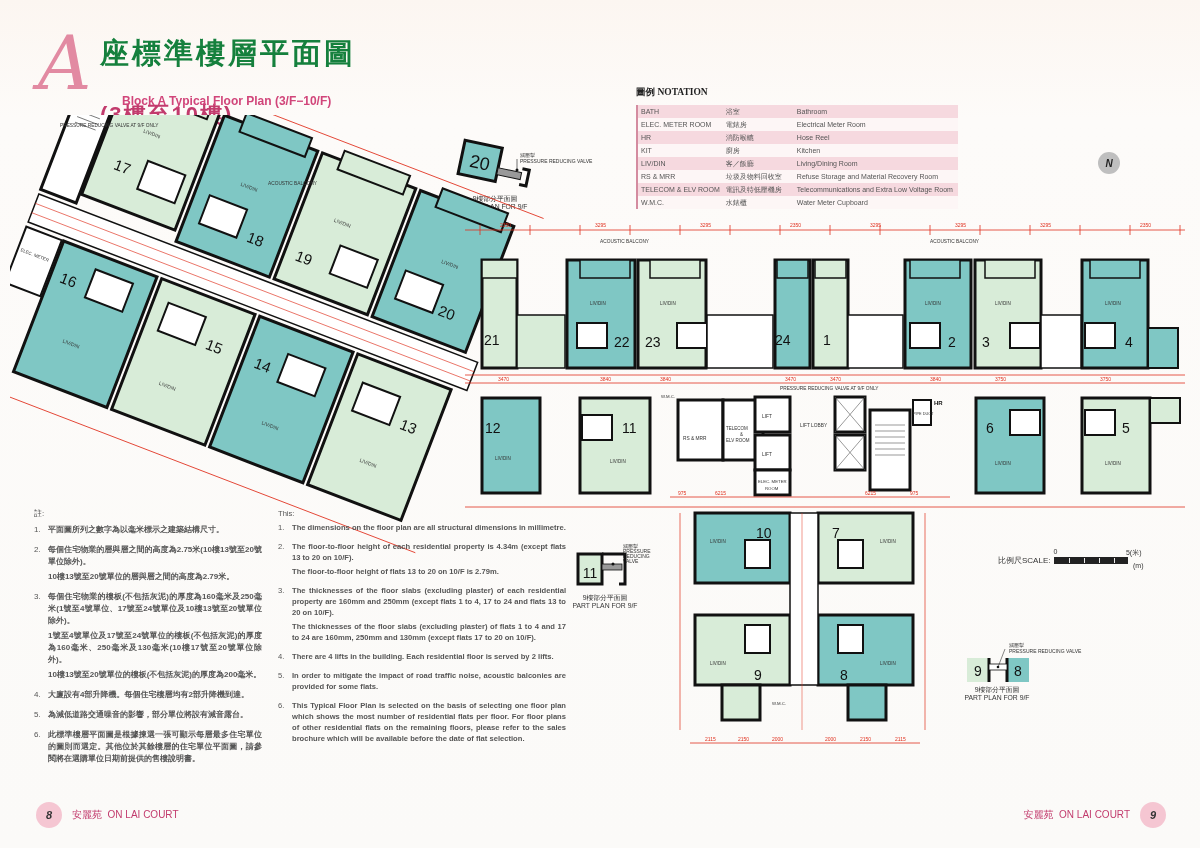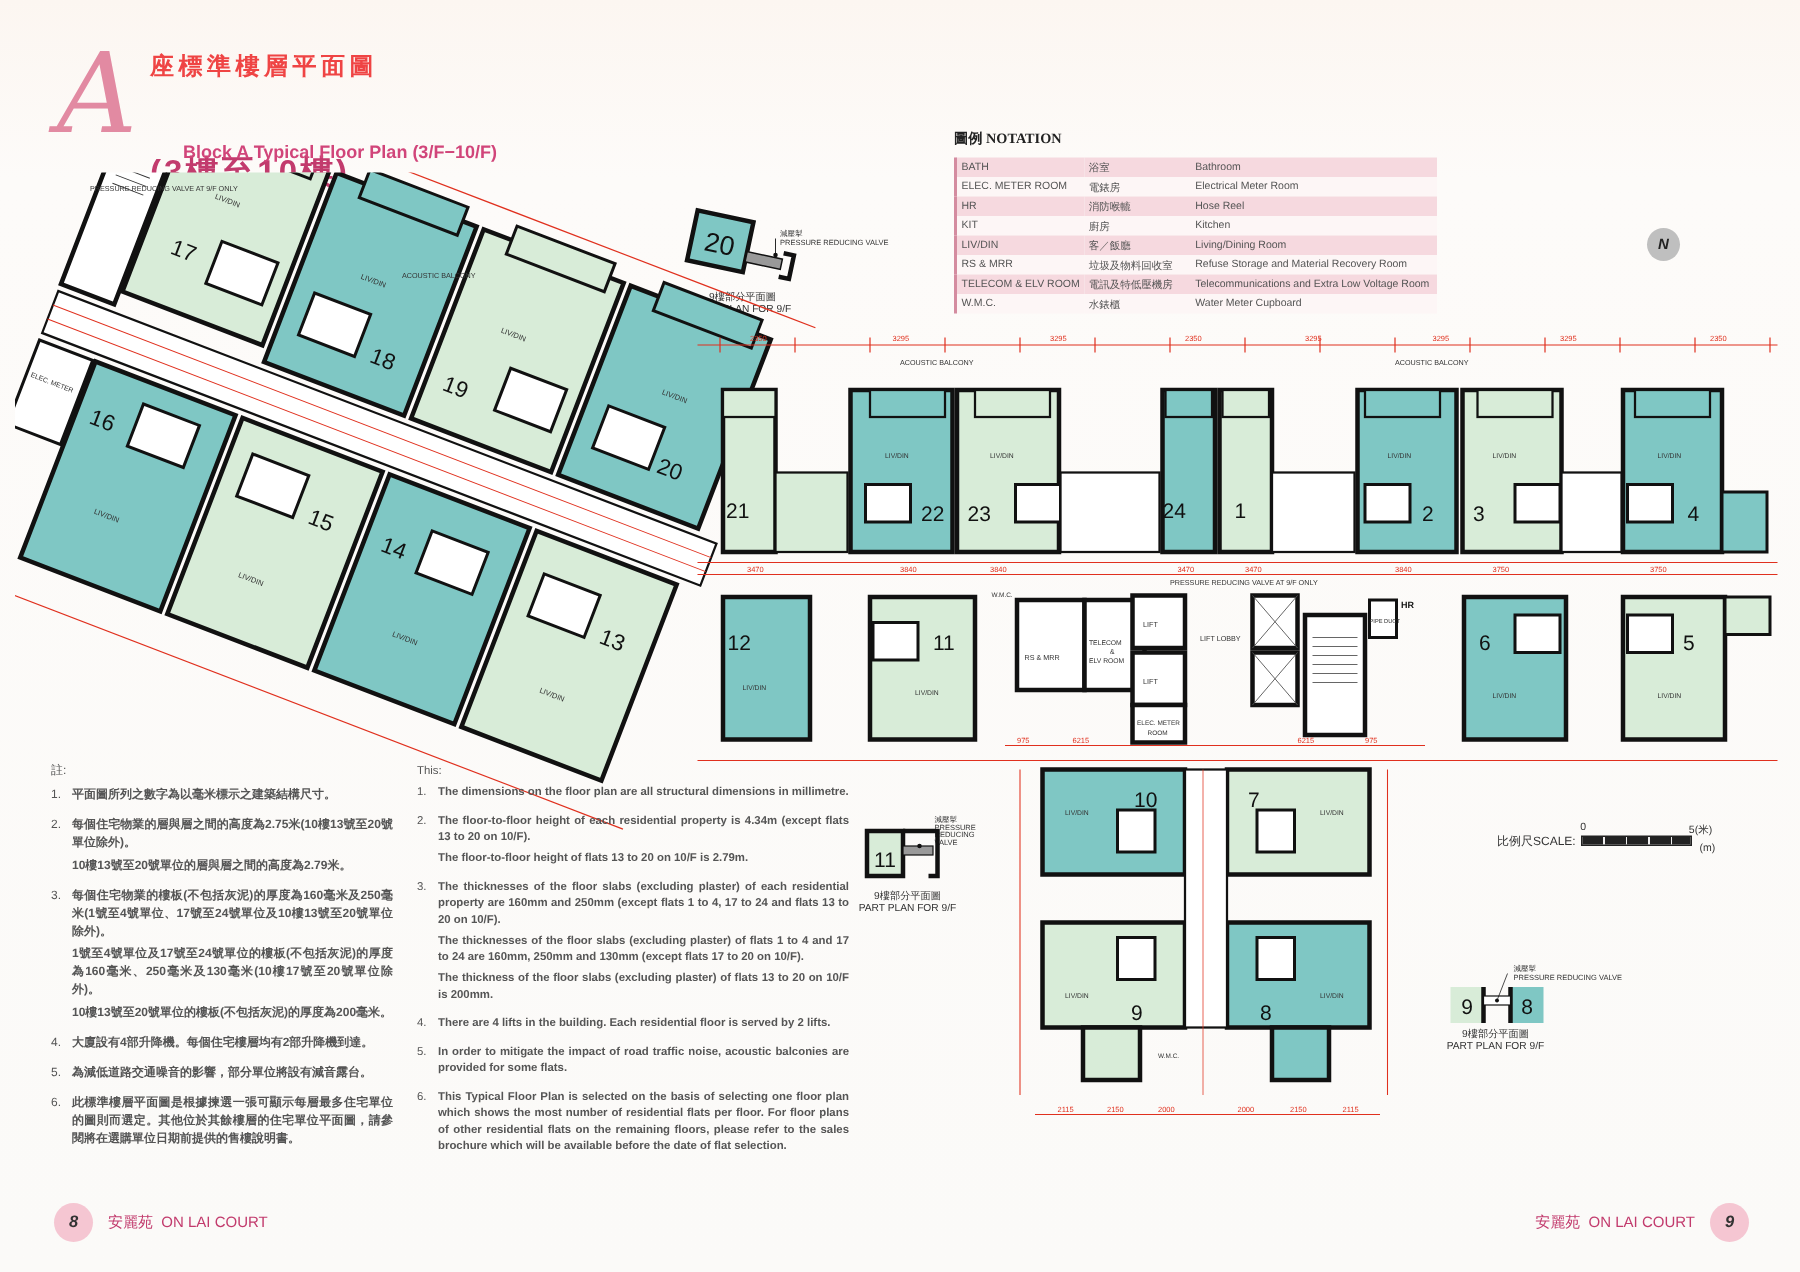--- a/index.html
+++ b/index.html
@@ -1,21 +1,21 @@
 <!DOCTYPE html>
 <html><head>
 <meta charset="utf-8">
 <style>
   html,body{margin:0;padding:0;}
   body{width:1200px;height:848px;position:relative;overflow:hidden;background:#fbfaf8;font-family:"Liberation Sans",sans-serif;color:#333;}
   .page-left{position:absolute;left:0;top:0;width:600px;height:848px;background:linear-gradient(180deg,#fcf6f1 0%,#fdfbf9 14%,#fbfaf8 100%);}
   .page-right{position:absolute;left:600px;top:0;width:600px;height:848px;background:linear-gradient(180deg,#fcf6f1 0%,#fdfbf9 14%,#fbfaf8 100%);}
   .title-block{position:absolute;left:38px;top:30px;}
   .big-a{position:absolute;left:0;top:-4px;font-family:"DejaVu Serif",serif;font-style:italic;font-size:74px;color:#e28aa2;line-height:1;}
-  .title-zh1{position:absolute;left:62px;top:4px;font-size:16px;color:#ef4444;letter-spacing:3px;white-space:nowrap;font-weight:bold;}
+  .title-zh1{position:absolute;left:62px;top:4px;font-size:29px;color:#15803d;letter-spacing:3px;white-space:nowrap;font-weight:bold;}
   .title-zh2{position:absolute;left:62px;top:34px;font-size:22px;color:#c23b6d;letter-spacing:2px;white-space:nowrap;font-weight:bold;margin-top:36px;}
   .title-en{position:absolute;left:64px;top:64px;font-size:12px;color:#d1457a;font-weight:bold;white-space:nowrap;margin-left:20px;}
 
   .notation{position:absolute;left:636px;top:86px;width:322px;}
   .notation h3{margin:0 0 6px 0;font-size:9.5px;font-weight:bold;color:#222;font-family:Liberation Serif, serif;}
   .notation table{border-collapse:collapse;width:100%;font-size:7px;color:#555;border-left:2px solid #d48ca0;}
   .notation td{padding:1.5px 3px;height:9px;white-space:nowrap;}
   .notation tr:nth-child(odd){background:#f6d9df;}
   .notation tr:nth-child(even){background:#fdf6f6;}
   .compass{position:absolute;left:1098px;top:152px;width:22px;height:22px;border-radius:50%;background:#bfbfbf;display:flex;align-items:center;justify-content:center;font-size:10px;color:#222;font-weight:bold;font-style:italic;}
@@ -488,21 +488,20 @@
       <div class="body">
         <p>The floor-to-floor height of each residential property is 4.34m (except flats 13 to 20 on 10/F).</p>
         <p>The floor-to-floor height of flats 13 to 20 on 10/F is 2.79m.</p>
       </div>
     </div>
   <div class="note">
       <span class="num">3.</span>
       <div class="body">
         <p>The thicknesses of the floor slabs (excluding plaster) of each residential property are 160mm and 250mm (except flats 1 to 4, 17 to 24 and flats 13 to 20 on 10/F).</p>
         <p>The thicknesses of the floor slabs (excluding plaster) of flats 1 to 4 and 17 to 24 are 160mm, 250mm and 130mm (except flats 17 to 20 on 10/F).</p>
-        <p>The thickness of the floor slabs (excluding plaster) of flats 13 to 20 on 10/F is 200mm.</p>
       </div>
     </div>
   <div class="note">
       <span class="num">4.</span>
       <div class="body">
         <p>There are 4 lifts in the building. Each residential floor is served by 2 lifts.</p>
       </div>
     </div>
   <div class="note">
       <span class="num">5.</span>

